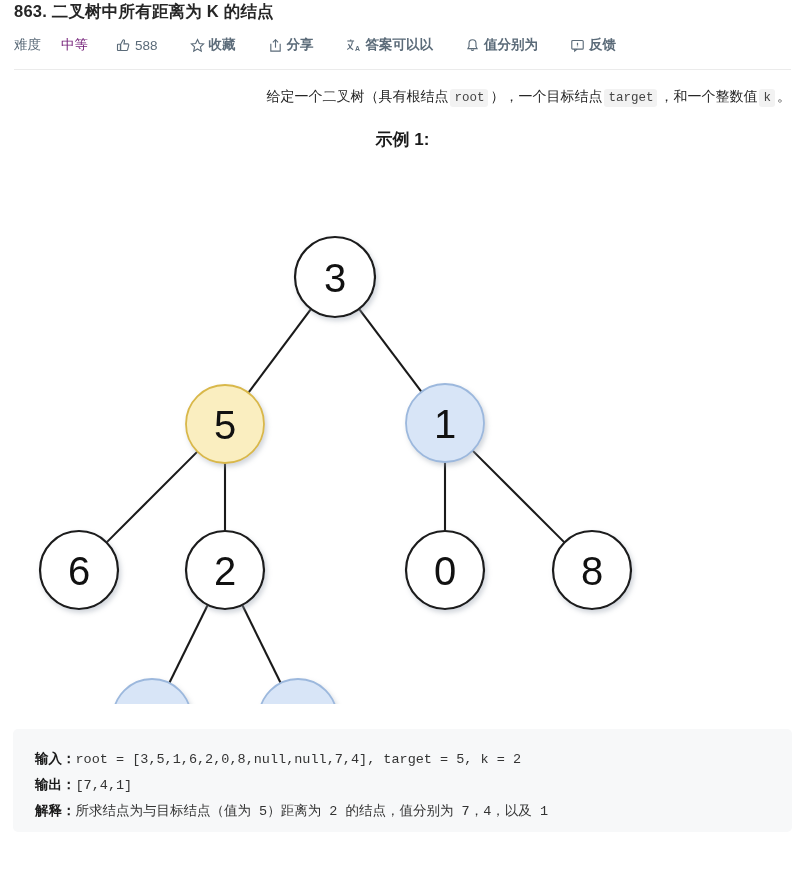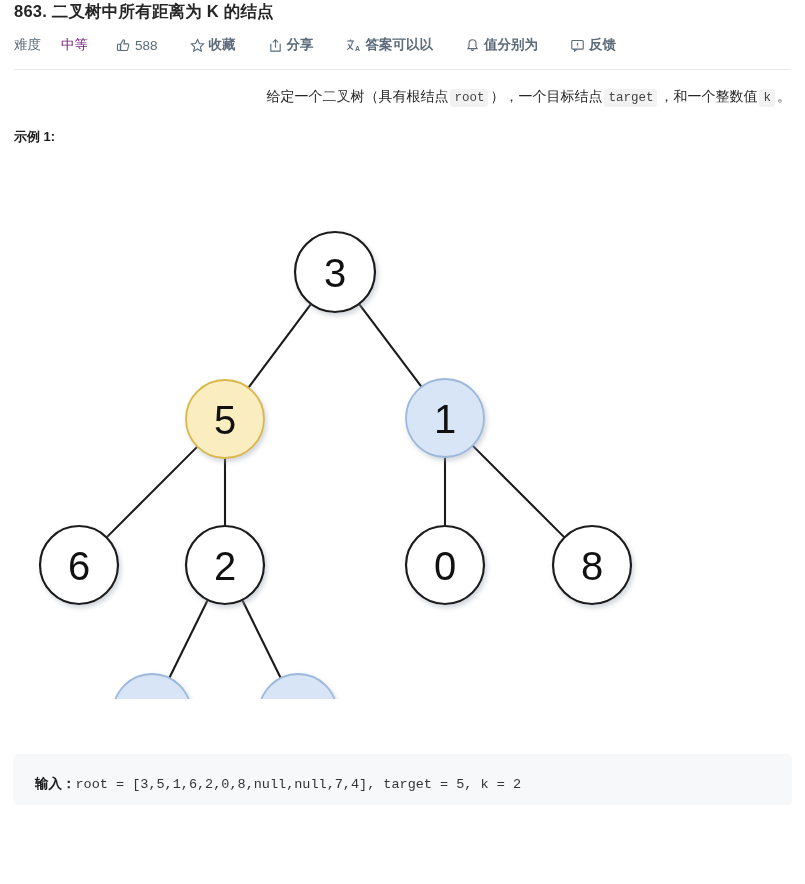--- a/index.html
+++ b/index.html
@@ -79,41 +79,42 @@
     color: #444;
     font-size: 12.5px;
     border-radius: 3px;
     padding: 2px 4px;
     margin: 0 2px;
   }
   .bold { font-weight: 700; }
 
   
   .example-head {
-    font-size: 13px;
+    font-size: 17px;
     font-weight: 700;
     margin-top: 20px;
     color: #1a1a1a;
+    text-align: center;
   }
 
   
   .figure {
     position: relative;
     width: 790px;
     height: 545px;
     margin-top: 8px;
     margin-left: -4px;
   }
   .figure svg { display: block; }
 
   
   .codeblock {
     position: absolute;
     left: 13px;
-    top: 754px;
+    top: 729px;
     width: 779px;
     background: #f7f8f9;
     border-radius: 5px;
     padding: 17px 22px 8px 22px;
     font-family: "Liberation Mono", "DejaVu Sans Mono", monospace;
     font-size: 13.5px;
     line-height: 25px;
     color: #333;
   }
   .codeblock .k {
@@ -269,13 +270,19 @@
         </g>
     </svg>
   </div>
 
 </div>
 
 <div class="codeblock">
   <div class="cb-line">
     <span class="k">输入：</span><span>root = [3,5,1,6,2,0,8,null,null,7,4], target = 5, k = 2</span>
   </div>
+  <div class="cb-line">
+    <span class="k">输出：</span><span>[7,4,1]</span>
+  </div>
+  <div class="cb-line">
+    <span class="k">解释：</span><span>所求结点为与目标结点（值为 5）距离为 2 的结点，值分别为 7，4，以及 1</span>
+  </div>
 </div>
 
 </body></html>

